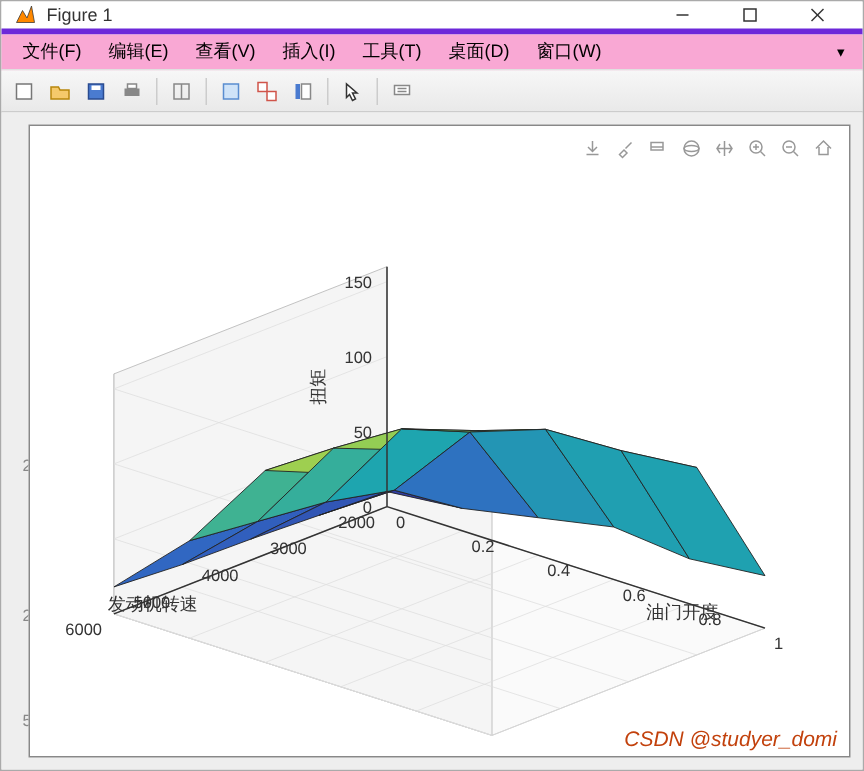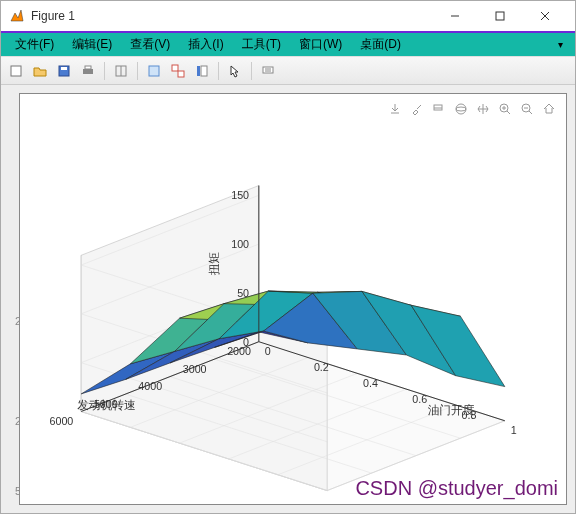--- a/index.html
+++ b/index.html
@@ -1,33 +1,33 @@
 <!DOCTYPE html>
 <html><head>
 <meta charset="utf-8">
 <style>
   * { box-sizing: border-box; }
   body { margin: 0; font-family: "Microsoft YaHei", "SimSun", sans-serif; font-size: 12px; background: #f0f0f0; width: 576px; height: 514px; overflow: hidden; }
   .window { width: 576px; height: 514px; background: #fff; border: 1px solid #aaa; display: flex; flex-direction: column; }
-  .titlebar { height: 32px; background: #fff; border-bottom: 2px solid #6d28d9; display: flex; align-items: center; padding: 0 8px; }
+  .titlebar { height: 22px; background: #fff; border-bottom: 4px solid #6d28d9; display: flex; align-items: center; padding: 0 8px; }
   .titlebar-icon { width: 16px; height: 16px; margin-right: 6px; }
   .titlebar-title { flex: 1; font-size: 12px; color: #333; }
   .winbtn { width: 45px; height: 30px; display: flex; align-items: center; justify-content: center; cursor: pointer; }
-  .menubar { height: 24px; background: #14b8a6; display: flex; align-items: center; padding: 0 6px; border-bottom: 1px solid #e0e0e0; gap: 2px; }
+  .menubar { height: 24px; background: #f9a8d4; display: flex; align-items: center; padding: 0 6px; border-bottom: 1px solid #e0e0e0; gap: 2px; }
   .menu-item { padding: 2px 8px; font-size: 12px; cursor: pointer; }
   .menu-arrow { margin-left: auto; padding: 0 6px; font-size: 10px; cursor: pointer; }
   .toolbar { height: 28px; background: linear-gradient(#f7f7f7,#e9e9e9); border-bottom: 1px solid #ccc; display: flex; align-items: center; padding: 0 4px; gap: 2px; }
   .tb-btn { width: 22px; height: 22px; display:flex; align-items:center; justify-content:center; border:1px solid transparent; border-radius:2px; cursor:pointer;}
   .tb-sep { width:1px; height:18px; background:#ccc; margin:0 3px;}
   .figure-area { flex:1; background:#eeeeee; position:relative; padding: 8px 8px 8px 18px; }
   .bg-label { position:absolute; left:14px; font-size:11px; color:#888;}
   .axes-box { width:100%; height:100%; background:#fff; border:1px solid #888; position:relative; overflow:hidden;}
   .axes-tools { position:absolute; top:6px; right:8px; display:flex; gap:4px; z-index:5; }
   .axes-tool { width:18px; height:18px; display:flex; align-items:center; justify-content:center; cursor:pointer; opacity:0.6;}
-  .watermark { position:absolute; bottom:4px; right:8px; color:#701a75; font-size:20px; z-index:6; user-select:none; font-family: Arial, sans-serif;}
+  .watermark { position:absolute; bottom:4px; right:8px; color:#c2410c; font-size:14px; z-index:6; user-select:none; font-family: Arial, sans-serif; font-style: italic;}
   svg.surf { position:absolute; inset:0; width:100%; height:100%; }
   .axis-label { font-size:12px; fill:#333; }
   .tick-label { font-size:11px; fill:#333; }
 </style>
 </head>
 <body>
 
 <div class="window">
 
   <div class="titlebar">
@@ -54,22 +54,22 @@
         </svg>
       </div>
   </div>
 
   <div class="menubar">
     <span class="menu-item">文件(F)</span>
     <span class="menu-item">编辑(E)</span>
     <span class="menu-item">查看(V)</span>
     <span class="menu-item">插入(I)</span>
     <span class="menu-item">工具(T)</span>
+    <span class="menu-item">桌面(D)</span>
     <span class="menu-item">窗口(W)</span>
-    <span class="menu-item">桌面(D)</span>
     <span class="menu-arrow">▾</span>
   </div>
 
   <div class="toolbar">
     <div class="tb-btn">
         <svg width="14" height="14">
           <rect x="2" y="2" width="10" height="10" fill="#fff" stroke="#777"></rect>
         </svg>
       </div>
     <div class="tb-btn">

